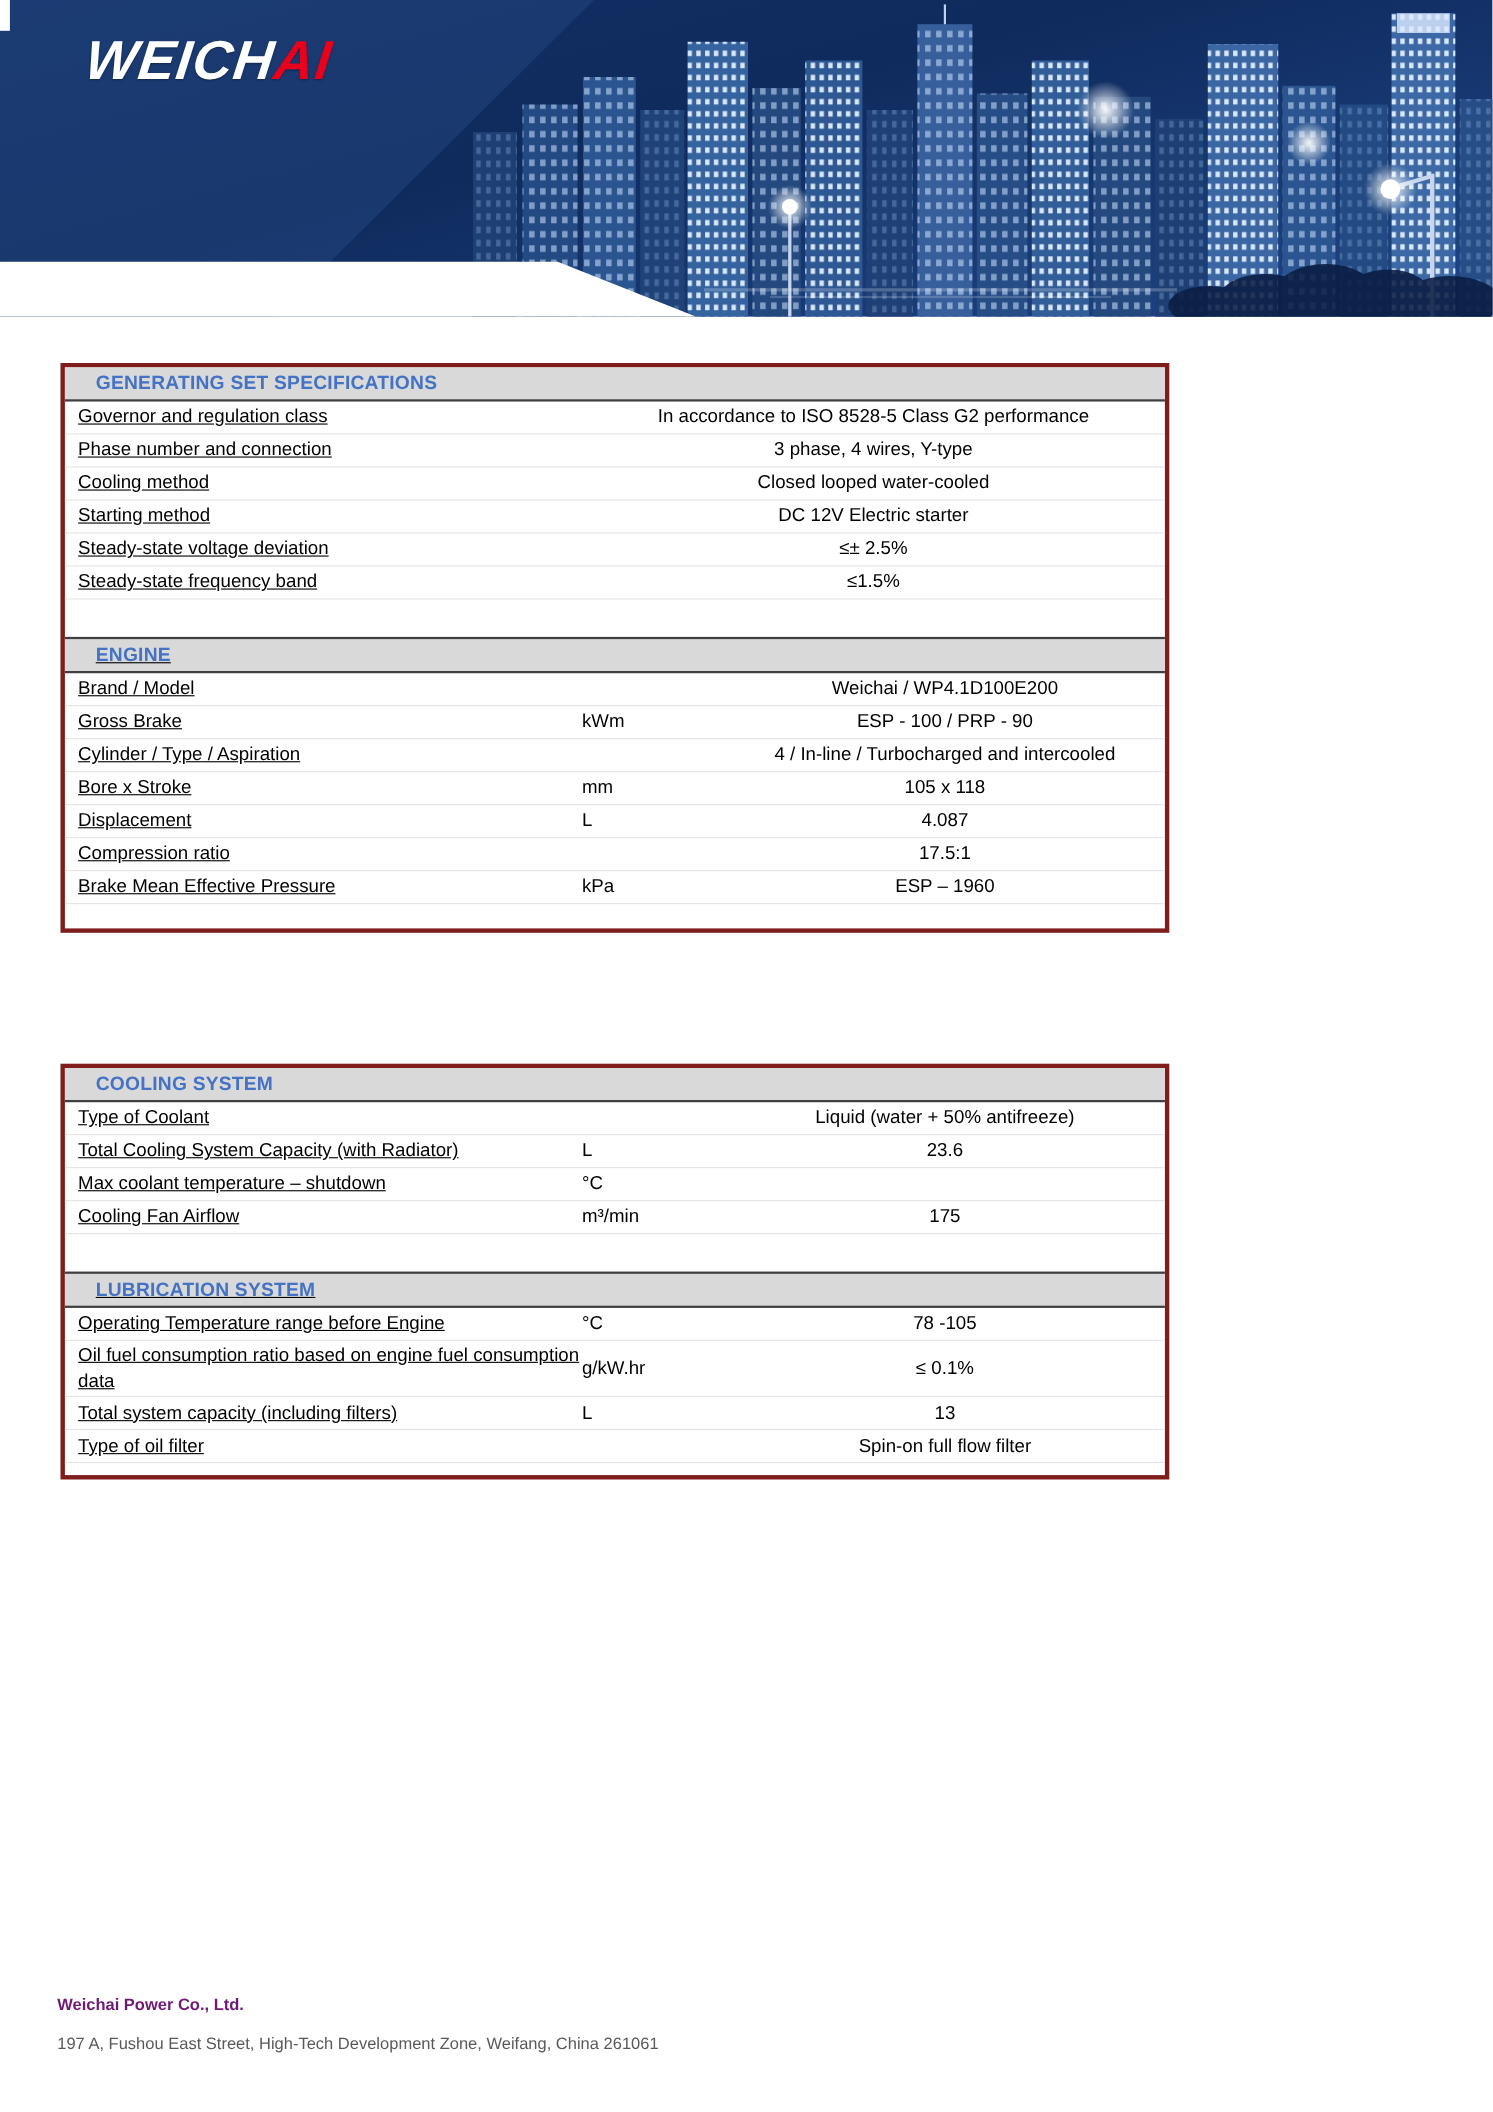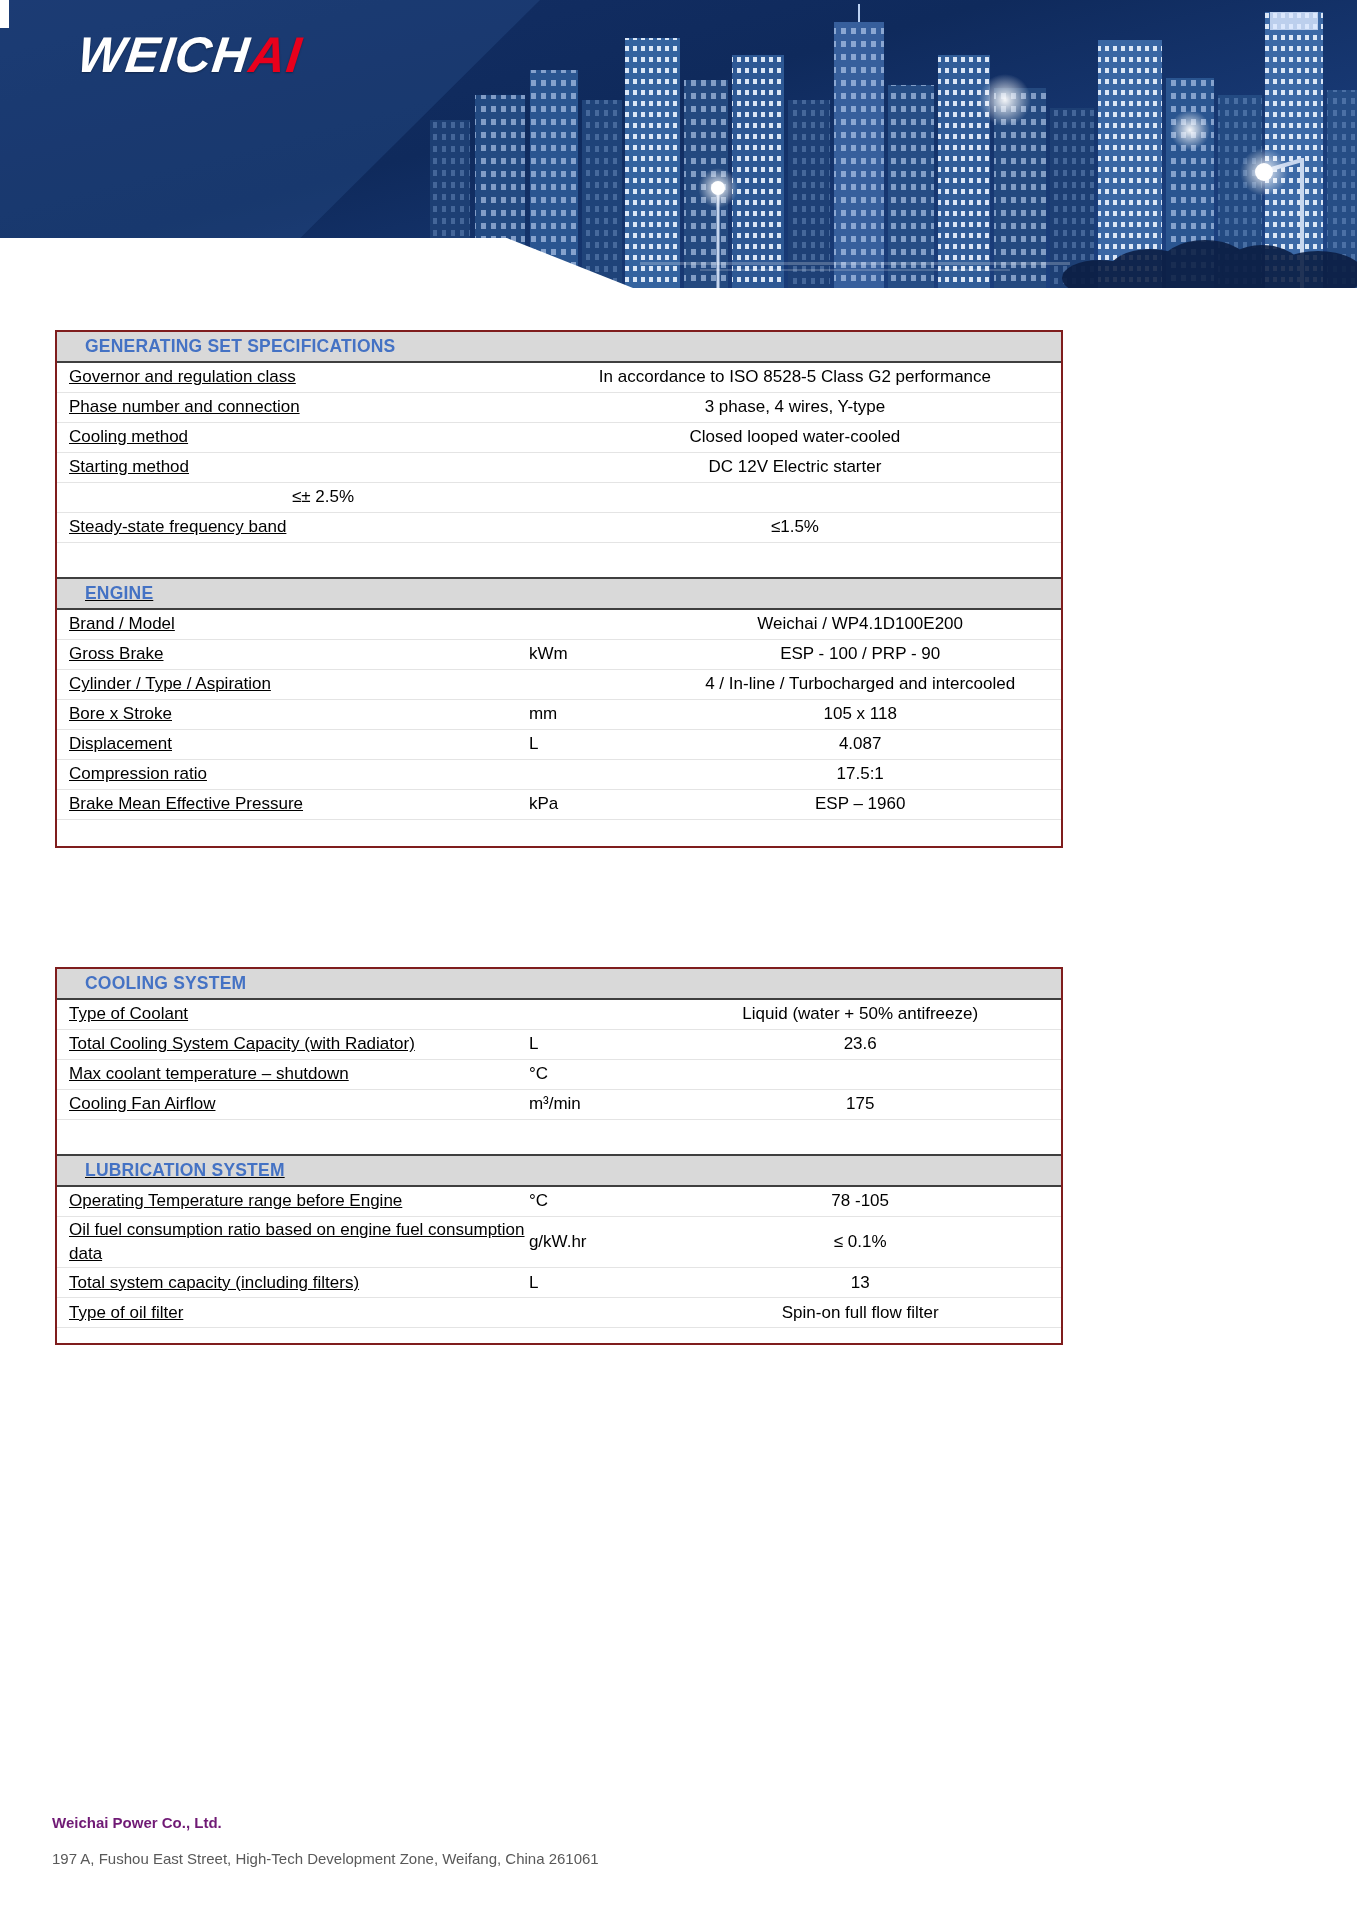--- a/index.html
+++ b/index.html
@@ -9,21 +9,21 @@
 
   
   .hero { position:absolute; top:0; left:0; width:1357px; height:288px; }
   .hero svg { display:block; width:100%; height:100%; }
   .logo { position:absolute; top:26px; left:78px; font-size:50px; font-weight:bold;
           font-style:italic; letter-spacing:1px; transform:skewX(-7deg); color:#ffffff;
           text-shadow:0 1px 2px rgba(0,0,0,.35); white-space:nowrap; }
   .logo-red { color:#e8001c; }
 
   
-  .spec-box { position:absolute; left:55px; width:1008px; border:2px solid #7f1d1d;
+  .spec-box { position:absolute; left:55px; width:1008px; border:4px solid #7f1d1d;
               background:#ffffff; display:flex; flex-direction:column; }
   #box-0 { top:330px; height:518px; }
   #box-1 { top:967px; height:378px; }
 
   .band { background:#d9d9d9; border-bottom:2px solid #3f3f3f; height:31px;
           display:flex; align-items:center; padding-left:28px; flex:none; }
   .band:not(:first-child) { border-top:2px solid #3f3f3f; height:33px;text-decoration:underline; }
   .band-title { color:#4472c4; font-weight:bold; font-size:17.5px; letter-spacing:.2px; }
 
   .section-gap { height:34px; flex:none; }
@@ -156,20 +156,21 @@
         </div>
         <div class="row two-col">
           <div class="cell label">Cooling method</div>
           <div class="cell value">Closed looped water-cooled</div>
         </div>
         <div class="row two-col">
           <div class="cell label">Starting method</div>
           <div class="cell value">DC 12V Electric starter</div>
         </div>
         <div class="row two-col">
+          <div class="cell label">Steady-state voltage deviation</div>
           <div class="cell value">≤± 2.5%</div>
         </div>
         <div class="row two-col">
           <div class="cell label">Steady-state frequency band</div>
           <div class="cell value">≤1.5%</div>
         </div>
         <div class="section-gap"></div>
         <div class="band">
           <span class="band-title">ENGINE</span>
         </div>

